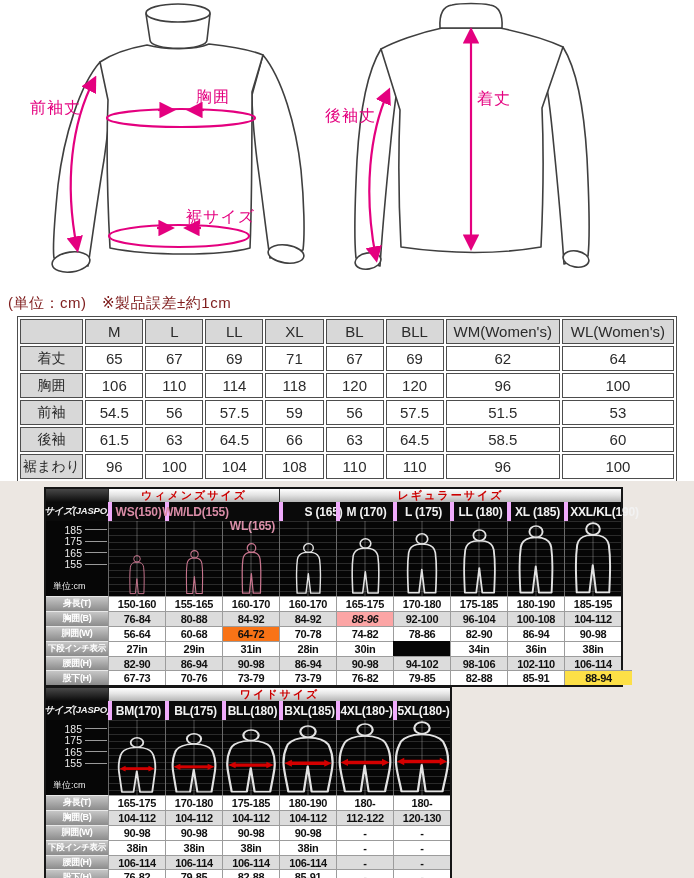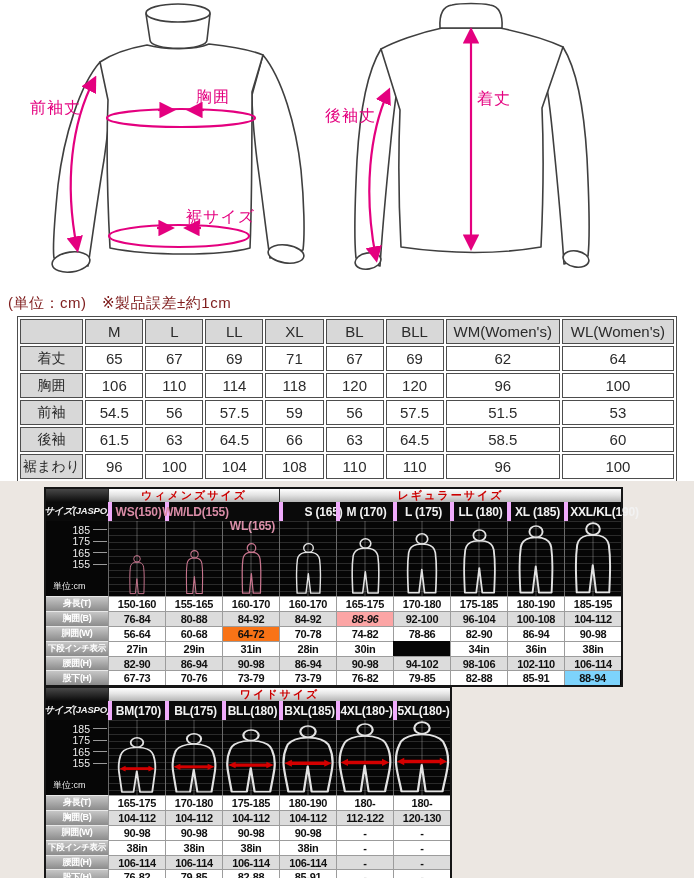--- a/index.html
+++ b/index.html
@@ -49,21 +49,21 @@
   .header-row .women{color:#d98ca6;}
   .fig-row{height:75px;}
   .fig-cell{
     border-left:1px solid #6a6a6a;display:flex;align-items:flex-end;justify-content:center;
     background-image:
       linear-gradient(90deg,transparent 0 49%,rgba(255,255,255,.14) 49% 51%,transparent 51%),
       repeating-linear-gradient(180deg,rgba(255,255,255,.15) 0 1px,transparent 1px 7px);
   }
   .fig-cell svg{margin-bottom:1px;display:block;}
   .scale-cell{background:#060606;display:flex;flex-direction:column;padding-top:3px;}
-  .scale-line{display:flex;align-items:center;height:11.5px;padding-left:20px;}
+  .scale-line{display:flex;align-items:center;height:11.5px;padding-left:12px;}
   .scale-line .num{font-size:10.5px;color:#ececec;line-height:1;width:24px;text-align:right;}
   .scale-line .tick{flex:1;height:1px;background:#9a9a9a;margin:0 1px 0 3px;}
   .unit-lab{margin-top:auto;font-size:9px;color:#ececec;padding:0 0 3px 7px;}
   .data-row{height:14.9px;}
   .data-row .lab{
     background:linear-gradient(180deg,#c6c6c6,#8b8b8b);color:#fff;font-size:9px;font-weight:bold;
     display:flex;align-items:center;justify-content:center;border-top:1px solid #e8e8e8;
     white-space:nowrap;letter-spacing:-0.3px;
   }
   .data-row .dval{
@@ -367,21 +367,21 @@
       <div class="srow data-row">
         <div class="cell lab" style="width: 62px;">股下(H)</div>
         <div class="cell dval" style="width: 57px; background: rgb(255, 255, 255);">67-73</div>
         <div class="cell dval" style="width: 57px; background: rgb(255, 255, 255);">70-76</div>
         <div class="cell dval" style="width: 57px; background: rgb(255, 255, 255);">73-79</div>
         <div class="cell dval" style="width: 57px; background: rgb(255, 255, 255);">73-79</div>
         <div class="cell dval" style="width: 57px; background: rgb(255, 255, 255);">76-82</div>
         <div class="cell dval" style="width: 57px; background: rgb(255, 255, 255);">79-85</div>
         <div class="cell dval" style="width: 57px; background: rgb(255, 255, 255);">82-88</div>
         <div class="cell dval" style="width: 57px; background: rgb(255, 255, 255);">85-91</div>
-        <div class="cell dval" style="width: 56px; background: #7dd3fc;">88-94</div>
+        <div class="cell dval" style="width: 68px; background: #fde047;">88-94</div>
       </div>
     </div>
   <div class="schart" id="chart1" style="top: 205px; left: 44px; width: 404px;">
       <div class="srow group-row">
         <div class="cell corner-dark" style="width: 62px;"></div>
         <div class="cell group-cell" style="width: 342px;">
           <span>ワイドサイズ</span>
         </div>
       </div>
       <div class="srow header-row">

